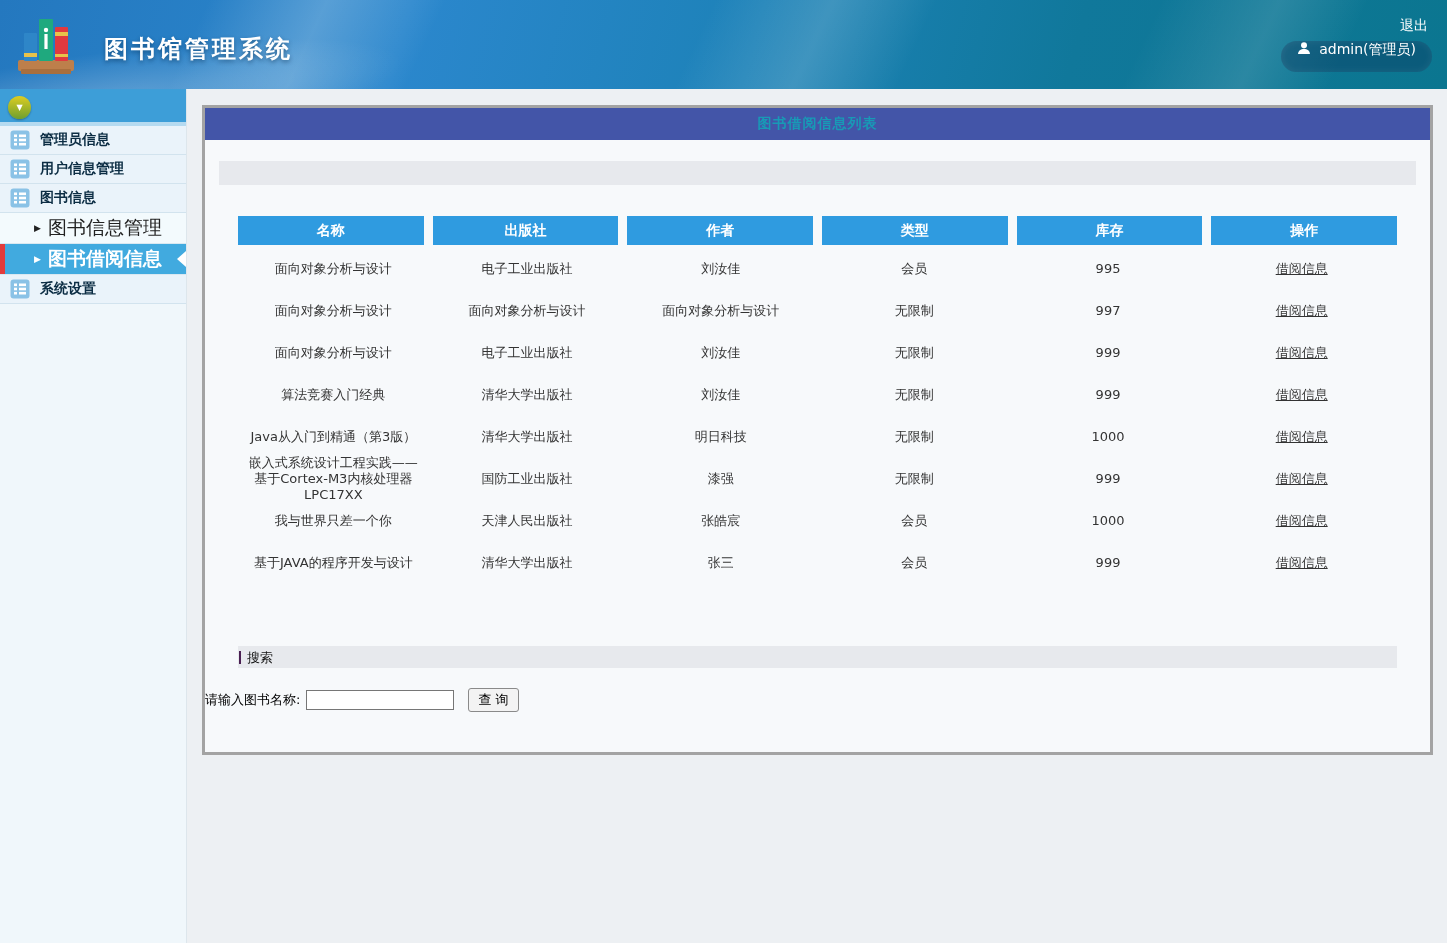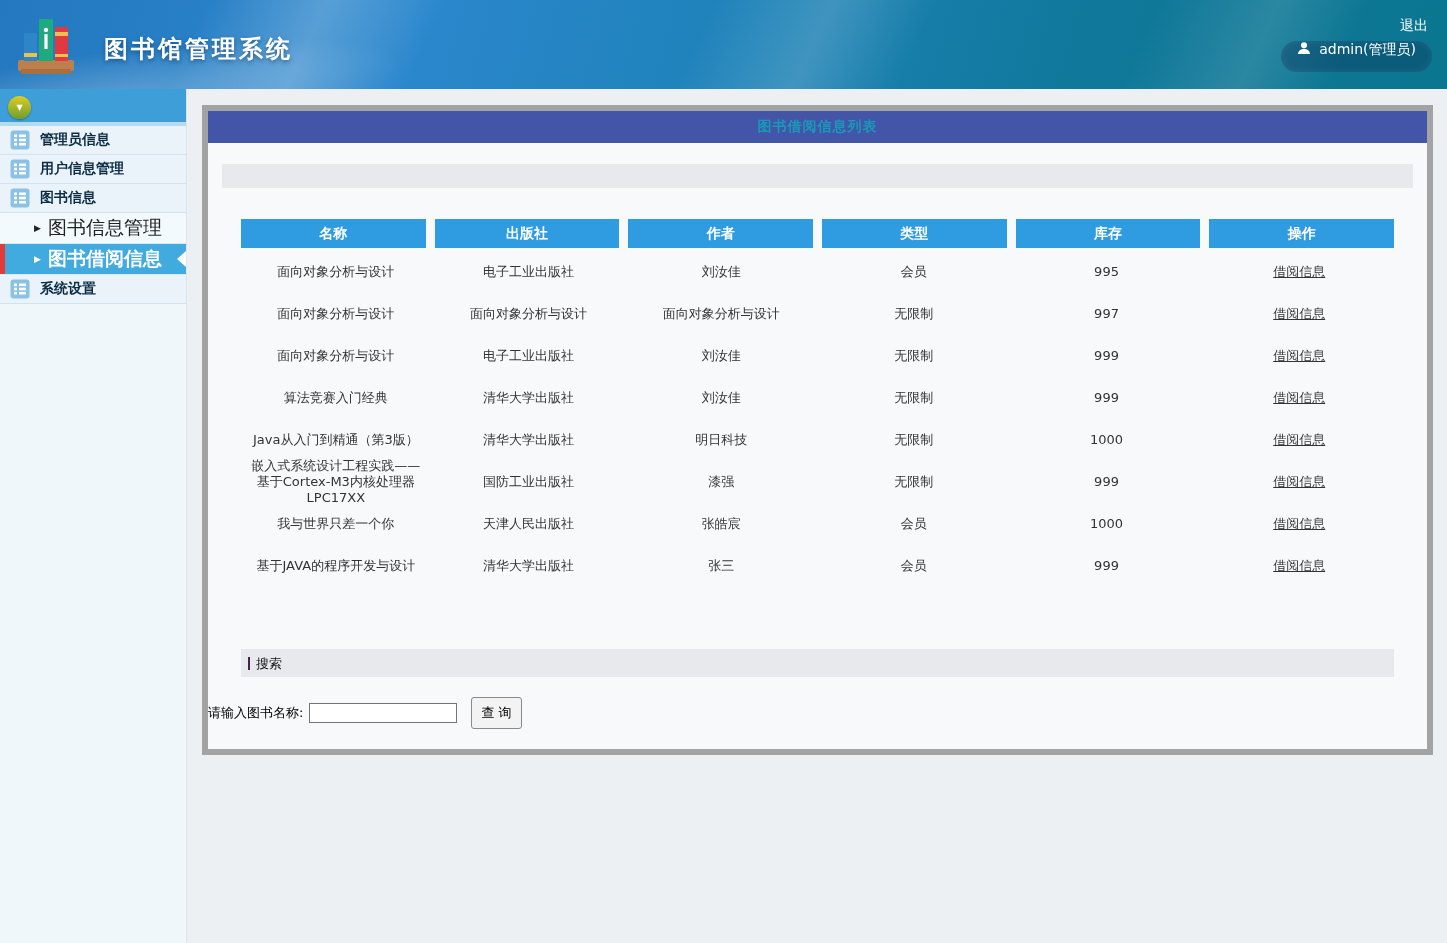--- a/index.html
+++ b/index.html
@@ -38,41 +38,41 @@
   .side-subitem.active .side-label { color:#fff; font-weight:bold; }
   .side-subitem.active .sub-arrow { color:#fff; }
   .side-subitem.active::before { content:""; position:absolute; left:0; top:0; bottom:0; width:5px; background:#e23b3b; }
   .side-subitem.active::after { content:""; position:absolute; right:0; top:50%; transform:translateY(-50%);
     border-top:8px solid transparent; border-bottom:8px solid transparent; border-right:9px solid #fff; }
   .side-icon { width:20px; height:20px; display:inline-flex; }
 
   
   .content { position:absolute; left:187px; top:89px; right:0; bottom:0; background:#edf0f3; }
   .panel { position:absolute; left:15px; top:16px; width:1231px; height:650px; background:#f7f9fb;
-    border:6px solid #a3a3a3; }
+    border:3px solid #a3a3a3; }
   .panel-title { height:32px; background:#4355a8; display:flex; align-items:center; justify-content:center;
     color:#189ab6; font-size:14px; font-weight:bold; letter-spacing:1px; }
   .gray-strip { margin:21px 14px 0; height:24px; background:#e7e9ed; }
 
   .table { margin:31px 33px 0; }
   .t-head { display:flex; gap:9px; height:29px; }
   .t-hcell { flex:1; background:#2f9be0; color:#fff; font-size:14px; font-weight:bold;
     display:flex; align-items:center; justify-content:center; }
   .t-body { margin-top:3px; }
   .t-row { display:flex; gap:3px; height:42px; }
   .t-cell { flex:1; display:flex; align-items:center; justify-content:center; text-align:center;
     font-size:13px; color:#333; line-height:16px; padding:0 6px; }
   .t-cell a { color:#333; text-decoration:underline; cursor:pointer; }
 
-  .search-strip { margin:62px 33px 0; height:28px; background:#e7e9ed; display:flex; align-items:center; padding-left:7px; }
+  .search-strip { margin:62px 33px 0; height:22px; background:#e7e9ed; display:flex; align-items:center; padding-left:1px; }
   .search-strip .bar-label { border-left:2px solid #4a1f52; padding-left:6px; font-size:13px; color:#111; line-height:13px; }
   .search-row { margin-top:20px; display:flex; align-items:center; justify-content:flex-start; }
   .search-row label { font-size:13px; color:#000; }
   .search-row input { margin-left:6px; width:148px; height:20px; border:1px solid #767676; background:#fff; font-size:13px; padding:0 4px; }
-  .search-row button { margin-left:14px; height:32px; padding:0 9px; font-size:13px; color:#000;
+  .search-row button { margin-left:14px; height:24px; padding:0 9px; font-size:13px; color:#000;
     background:#f3f3f3; border:1px solid #8a8a8a; border-radius:3px; cursor:pointer;
     font-family:"DejaVu Sans","Liberation Sans",sans-serif; }
 </style>
 </head>
 <body>
 
 <div class="header">
   <div class="logo">
     <svg width="64" height="66" viewBox="0 0 64 66">
       <rect x="4" y="49" width="56" height="11" rx="2" fill="#bd7f4b"></rect>

